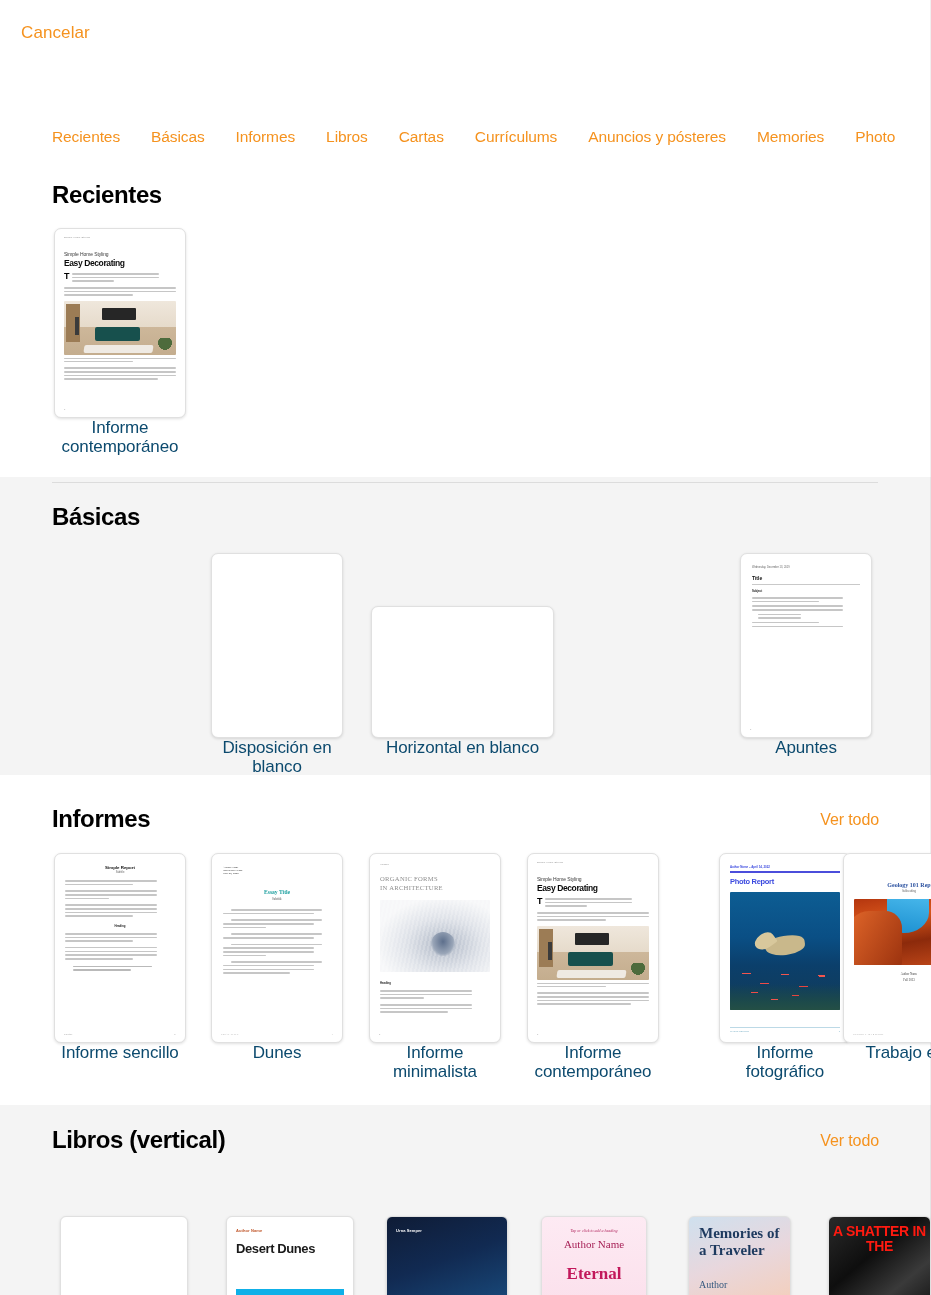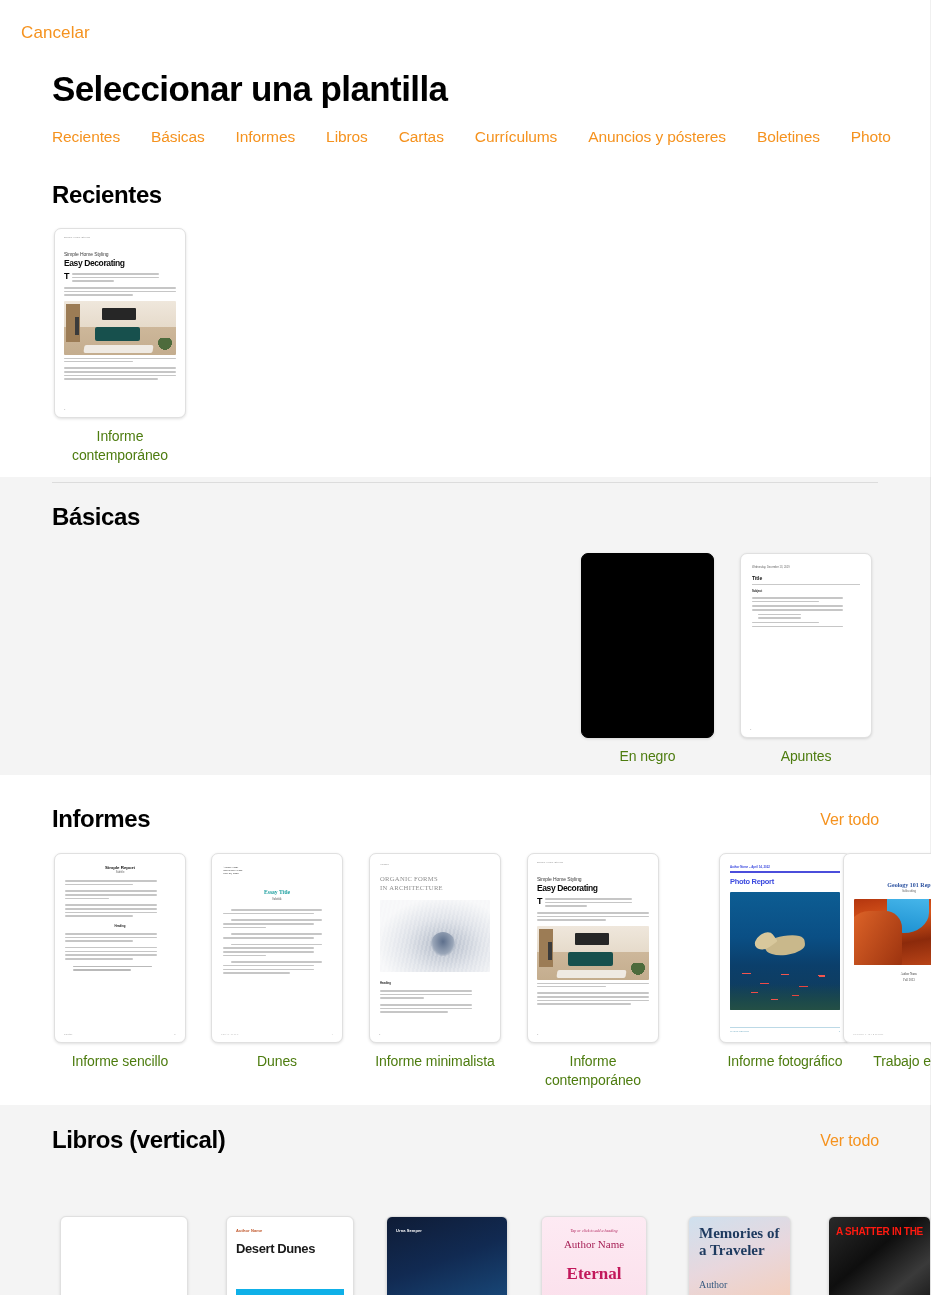--- a/index.html
+++ b/index.html
@@ -58,21 +58,21 @@
 
   
   .card{position:absolute;cursor:pointer;}
   .thumb{
     background:#fff;border:1px solid #E0E0E0;border-radius:7px;
     box-shadow:0 1px 3px rgba(0,0,0,.13);
     overflow:hidden;position:relative;box-sizing:border-box;
   }
   .thumb.dark{background:#000;border-color:#000;}
   .cap{
-    text-align:center;font-size:14px;color:#4d7c0f;margin-top:9px;
+    text-align:center;font-size:17px;color:#0c4a6e;
     line-height:19px;letter-spacing:-.1px;
   }
 
   
   .doc{position:absolute;inset:0;padding:7px 9px;box-sizing:border-box;font-size:2px;}
   .d-head{font-size:2.4px;color:#8a8a8a;margin-bottom:6px;letter-spacing:.2px;}
   .d-eyebrow{font-size:5px;color:#3a3a3a;letter-spacing:-.1px;}
   .d-title{font-size:8.5px;font-weight:bold;color:#0b0b0b;letter-spacing:-.4px;margin-top:1px;}
   .d-para{margin-top:5px;}
   .d-line{height:1.6px;background:#c6c6c6;border-radius:1px;margin-bottom:2.1px;}
@@ -185,50 +185,49 @@
 
   .bk-memories{background:linear-gradient(160deg,#cfe0ee 0%,#e8d7dd 45%,#f6cdb4 100%);}
   .bk-memories .tt{left:10px;top:8px;font-size:15px;line-height:16.5px;color:#1e3a5f;
       font-family:"Liberation Serif",serif;}
   .bk-memories .au{position:absolute;left:10px;top:62px;font-size:10px;color:#35597f;
       font-family:"Liberation Serif",serif;}
 
   .bk-shatter{background:
       linear-gradient(140deg,#2a2a2a 0%,#0e0e0e 40%,#3a3a3a 70%,#111 100%);}
   .bk-shatter .tt{left:0;right:0;top:7px;text-align:center;color:#ff1a10;
-      font-size:10px;line-height:15px;font-weight:bold;letter-spacing:-.3px;}
+      font-size:14px;line-height:15px;font-weight:bold;letter-spacing:-.3px;}
 
   .scrim-right{
     position:absolute;top:0;right:0;width:1px;height:1295px;background:rgba(0,0,0,.06);
   }
 </style>
 </head>
 <body>
 
 <div class="page">
 
   <div class="band band-white" style="top:0;height:477px;"></div>
   <div class="band band-gray" style="top:477px;height:298px;"></div>
   <div class="band band-white" style="top:775px;height:330px;"></div>
   <div class="band band-gray" style="top:1105px;height:190px;"></div>
   <div class="divider" style="top:482px;"></div>
   <div class="scrim-right"></div>
 
   <div class="cancel">Cancelar</div>
-  <div class="title">Seleccionar una plantilla</div>
 
   <div class="tabs">
     <span class="tab">Recientes</span>
     <span class="tab">Básicas</span>
     <span class="tab">Informes</span>
     <span class="tab">Libros</span>
     <span class="tab">Cartas</span>
     <span class="tab">Currículums</span>
     <span class="tab">Anuncios y pósteres</span>
-    <span class="tab">Boletines</span>
+    <span class="tab">Memories</span>
     <span class="tab">Photo</span>
   </div>
 
   <div class="sec-title" style="left:52px;top:181px;">Recientes</div>
 
   <div class="card" style="left:54px;top:228px;width:132px;">
     <div class="thumb" style="width:132px;height:190px;">
       <div class="doc">
         <div class="d-head">Simple Home Styling</div>
         <div class="d-eyebrow" style="margin-top:12px;">Simple Home Styling</div>
@@ -265,26 +264,30 @@
             <span></span>
         </div>
       </div>
     </div>
     <div class="cap">Informe contemporáneo</div>
   </div>
 
   <div class="sec-title" style="left:52px;top:503px;">Básicas</div>
 
 
-
-
-  <div class="card" style="left:581px;top:553px;width:133px;">
-    <div class="thumb dark" style="width:133px;height:185px;"></div>
-    <div class="cap">En negro</div>
-  </div>
+  <div class="card" style="left:211px;top:553px;width:132px;">
+    <div class="thumb" style="width:132px;height:185px;"></div>
+    <div class="cap">Disposición en blanco</div>
+  </div>
+
+  <div class="card" style="left:371px;top:606px;width:183px;">
+    <div class="thumb" style="width:183px;height:132px;"></div>
+    <div class="cap">Horizontal en blanco</div>
+  </div>
+
 
   <div class="card" style="left:740px;top:553px;width:132px;">
     <div class="thumb" style="width:132px;height:185px;">
       <div class="doc" style="padding:12px 11px;">
         <div style="font-size:2.6px;color:#666;">Wednesday, December 13, 2019</div>
         <div style="font-size:5px;font-weight:bold;color:#111;margin-top:6px;">Title</div>
         <div style="height:1px;background:#c9c9c9;margin-top:3px;"></div>
         <div style="font-size:2.8px;font-weight:bold;color:#222;margin-top:4px;">Subject</div>
         <div style="margin-top:4px;">
           <div class="d-line m"></div>

